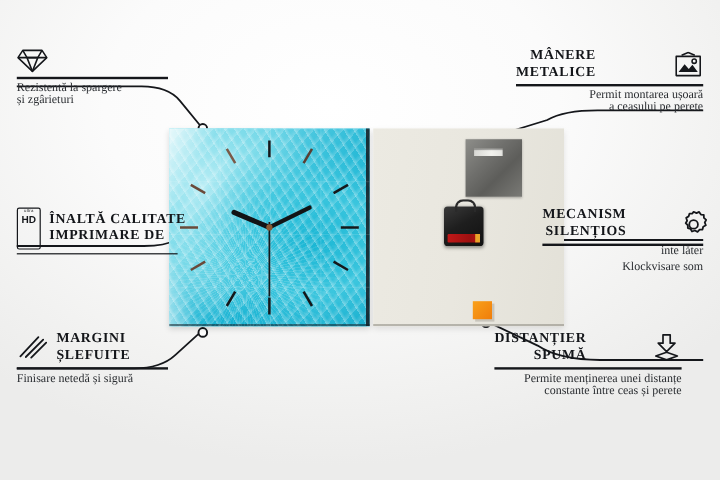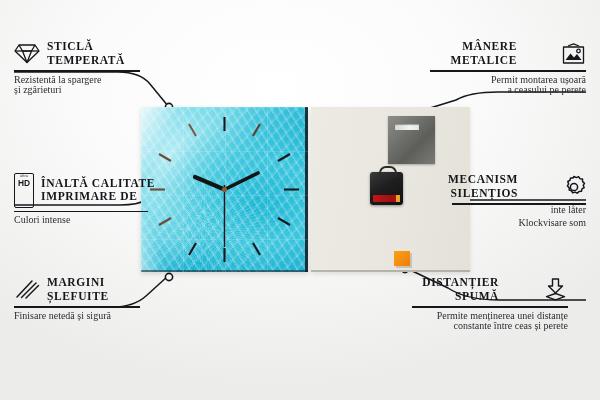--- a/index.html
+++ b/index.html
@@ -89,21 +89,21 @@
   #battery-tip{position:absolute;left:396px;top:195px;width:4px;height:7px;background:#e8a32a;}
   #foam-spacer{
     position:absolute;left:394px;top:251px;width:16px;height:15px;
     background:linear-gradient(135deg,#f9a11b 0%,#f07d09 100%);
     box-shadow:2px 2px 0 rgba(140,136,124,.35);
   }
 
   
   .callout{position:absolute;}
   .head{display:flex;align-items:center;gap:7px;}
-  .head.right{justify-content:flex-end;gap:44px;}
+  .head.right{justify-content:space-between;gap:44px;}
   .ttl{
     font-family:"Liberation Serif",serif;font-weight:700;
     font-size:11.5px;letter-spacing:.6px;color:#14161a;line-height:13.5px;
     text-transform:uppercase;
   }
   .ttl.right{text-align:right;}
   .rule{height:1.6px;background:#15171b;margin-top:3px;}
   .sub{
     font-family:"Liberation Serif",serif;font-size:10px;color:#2a2d31;
     line-height:10.6px;margin-top:3px;
@@ -180,43 +180,38 @@
     <div class="head">
       <svg class="ico" width="26" height="21" viewBox="0 0 26 21">
         <g fill="none" stroke="#15171b" stroke-width="1.3" stroke-linejoin="round">
           <path d="M5,2 H21 L25,8 L13,19.5 L1,8 Z"></path>
           <path d="M1,8 H25"></path>
             <path d="M5,2 L8.5,8 L13,19.5"></path>
             <path d="M21,2 L17.5,8 L13,19.5"></path>
           <path d="M8.5,8 H17.5"></path>
         </g>
       </svg>
-      <div>
-        <div class="ttl">STICLĂ</div>
-        <div class="ttl">TEMPERATĂ</div>
-      </div>
     </div>
     <div class="rule" style="width:126px;"></div>
     <div class="sub">Rezistentă la spargere</div>
     <div class="sub" style="margin-top:0;">și zgârieturi</div>
   </div>
 
   <div class="callout" style="left:14px;top:173px;width:148px;">
     <div class="head">
       <div class="hdbadge">
         <span class="u">ultra</span>
         <span class="h">HD</span>
       </div>
       <div>
         <div class="ttl">ÎNALTĂ CALITATE</div>
         <div class="ttl">IMPRIMARE DE</div>
       </div>
     </div>
     <div class="rule" style="width:134px;"></div>
-    <div class="sub">Culori intense</div>
   </div>
 
   <div class="callout" style="left:14px;top:276px;width:140px;">
     <div class="head">
       <svg class="ico" width="26" height="21" viewBox="0 0 26 21">
         <g stroke="#15171b" stroke-width="1.5" stroke-linecap="round">
           <line x1="3" y1="18" x2="18" y2="2"></line>
           <line x1="7.5" y1="18.5" x2="22" y2="4"></line>
           <line x1="12" y1="19" x2="24.5" y2="6.5"></line>
         </g>

